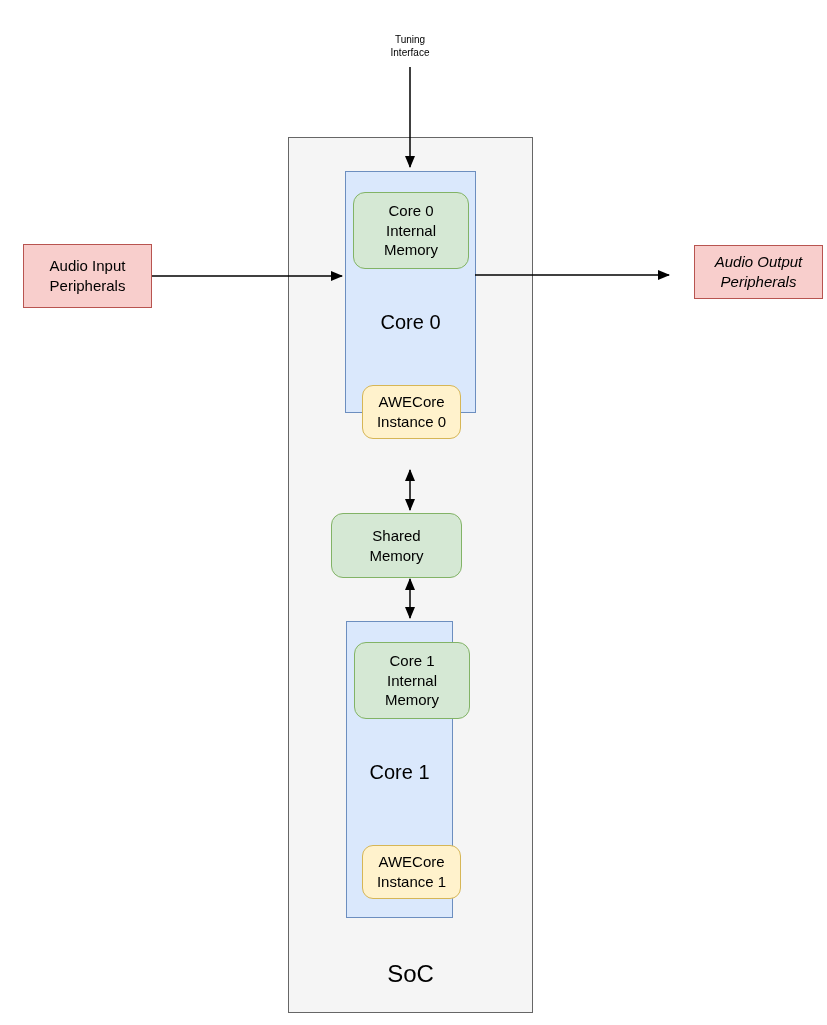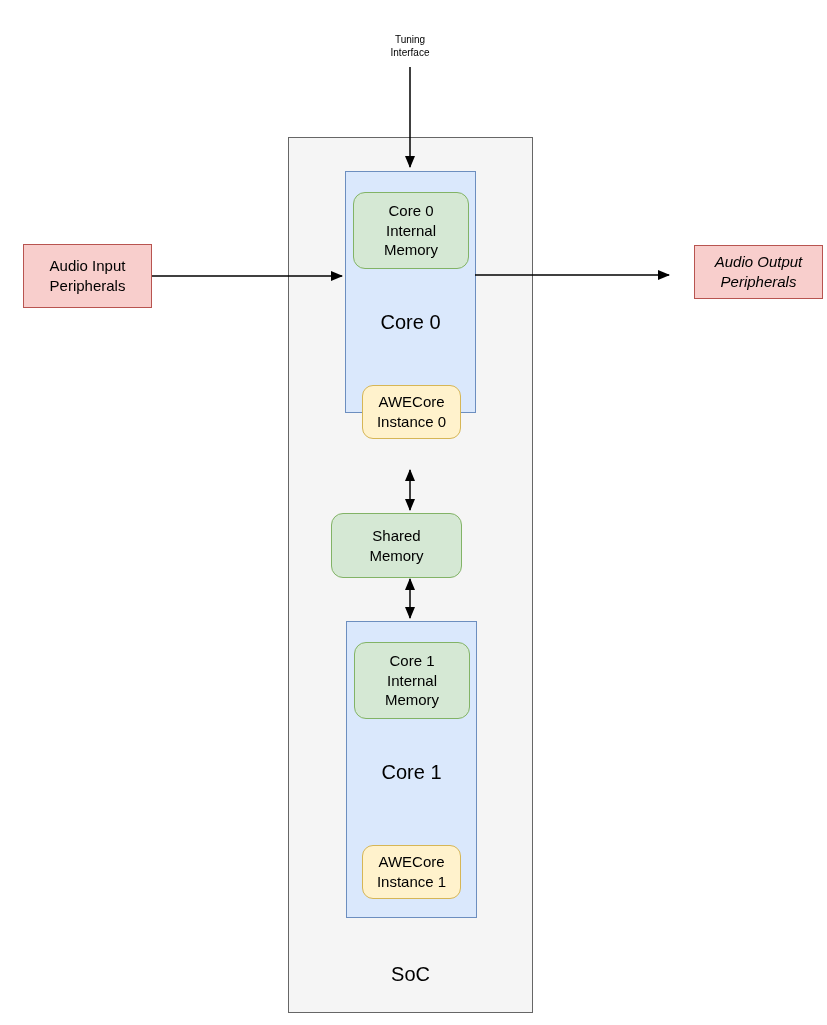--- a/index.html
+++ b/index.html
@@ -42,31 +42,31 @@
     left: 288px; top: 137px;
     width: 245px; height: 876px;
     background: var(--soc-fill, #F5F5F5);
     border-color: var(--soc-stroke, #666666);
   }
   .soc-label {
     position: absolute;
     left: 0; bottom: 26px;
     width: 100%;
     text-align: center;
-    font-size: 20px;
+    font-size: 24px;
     line-height: 24px;
     margin-top: 16px;
   }
   
   .core {
     background: var(--core-fill, #DAE8FC);
     border-color: var(--core-stroke, #6C8EBF);
   }
   #core0 { left: 56px; top: 33px;  width: 131px; height: 242px; }
-  #core1 { left: 57px; top: 483px; width: 131px; height: 297px; }
+  #core1 { left: 57px; top: 483px; width: 107px; height: 297px; }
   .core-label {
     position: absolute;
     left: 0; top: 138px;
     width: 100%;
     text-align: center;
     font-size: 20px;
     line-height: 24px;
   }
   
   .memory {

